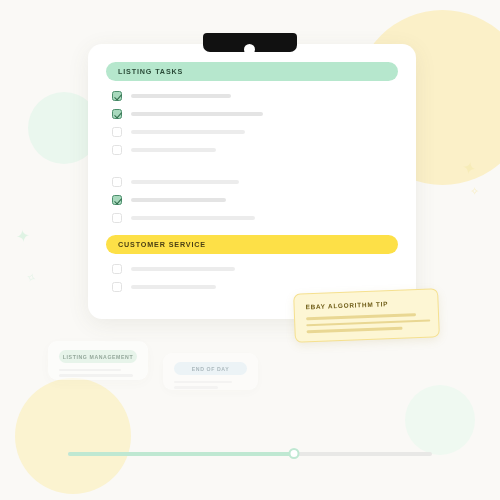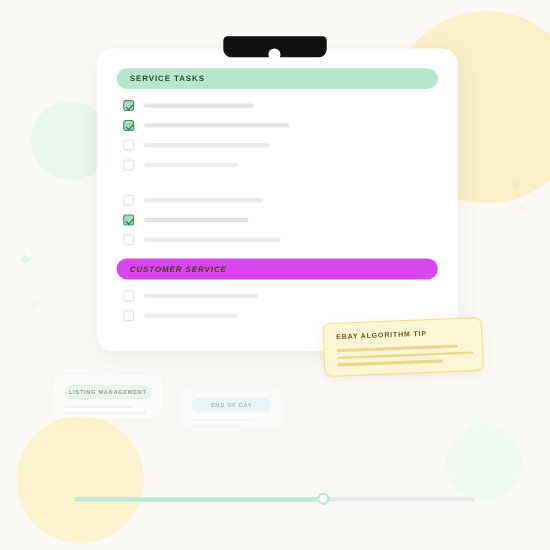--- a/index.html
+++ b/index.html
@@ -89,21 +89,21 @@
     align-items: center;
     padding-left: 12px;
     box-sizing: border-box;
     font-size: 7.2px;
     font-weight: bold;
     letter-spacing: 0.85px;
     color: #2f4236;
   }
   .hdr-green  { background: #b6e7cd; color: #2b4b38; }
   .hdr-blue   { background: #a8ddf7; color: #234652; }
-  .hdr-yellow { background: #d946ef; color: #4a3f14; font-style: italic; }
+  .hdr-yellow { background: #fde047; color: #4a3f14; }
 
   .rows { padding-top: 7px; }
 
   .row {
     display: flex;
     align-items: center;
     height: 16px;
     margin-bottom: 2px;
   }
 
@@ -255,21 +255,21 @@
   <div class="spark spark-y1">✦</div>
   <div class="spark spark-y2">✧</div>
   <div class="spark spark-g1">✦</div>
   <div class="spark spark-g2">✧</div>
 
   <div class="clip-top"></div>
   <div class="clip-knob"></div>
 
   <div class="board" id="board">
       <div class="section">
-        <div class="section-header hdr-green">SERVICE TASKS</div>
+        <div class="section-header hdr-green">LISTING TASKS</div>
         <div class="rows">
           <div class="row">
             <div class="cbox checked"></div>
             <div class="bar" style="width: 100px;"></div>
           </div>
           <div class="row">
             <div class="cbox checked"></div>
             <div class="bar" style="width: 132px;"></div>
           </div>
           <div class="row">

